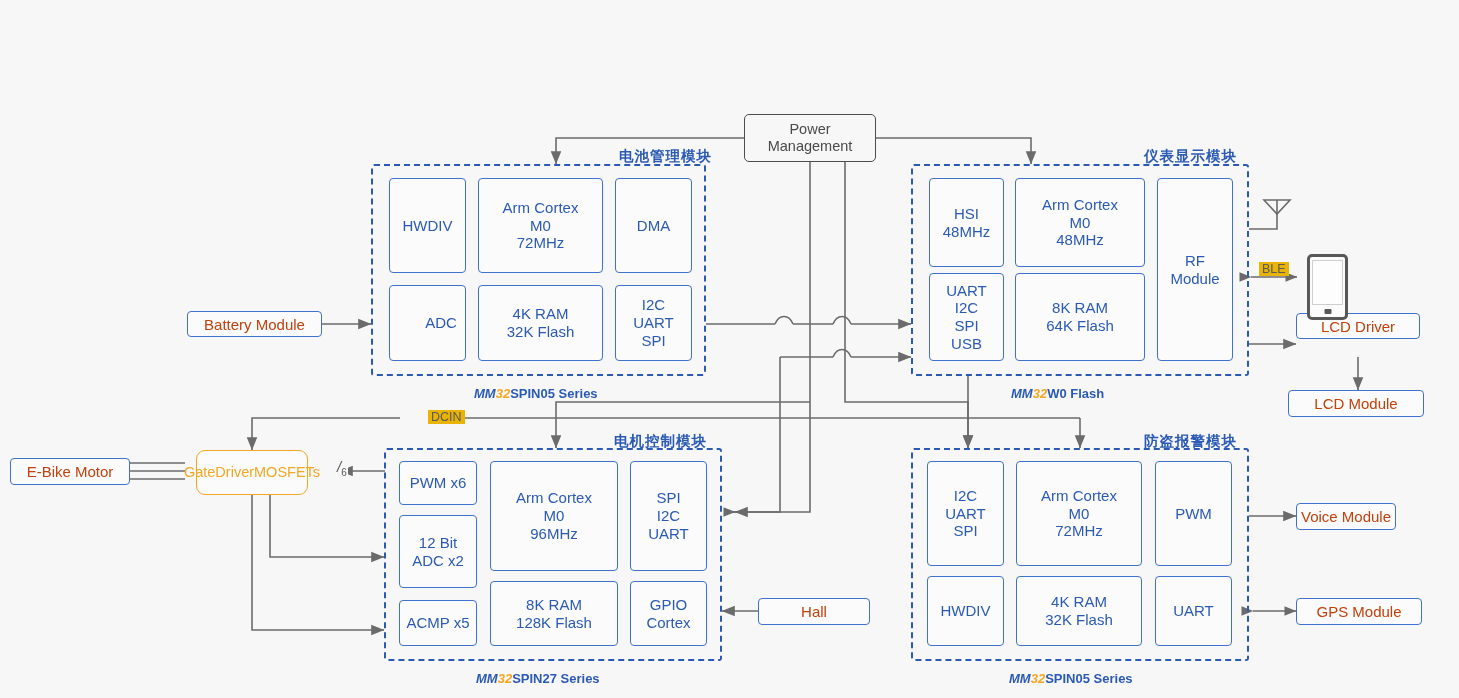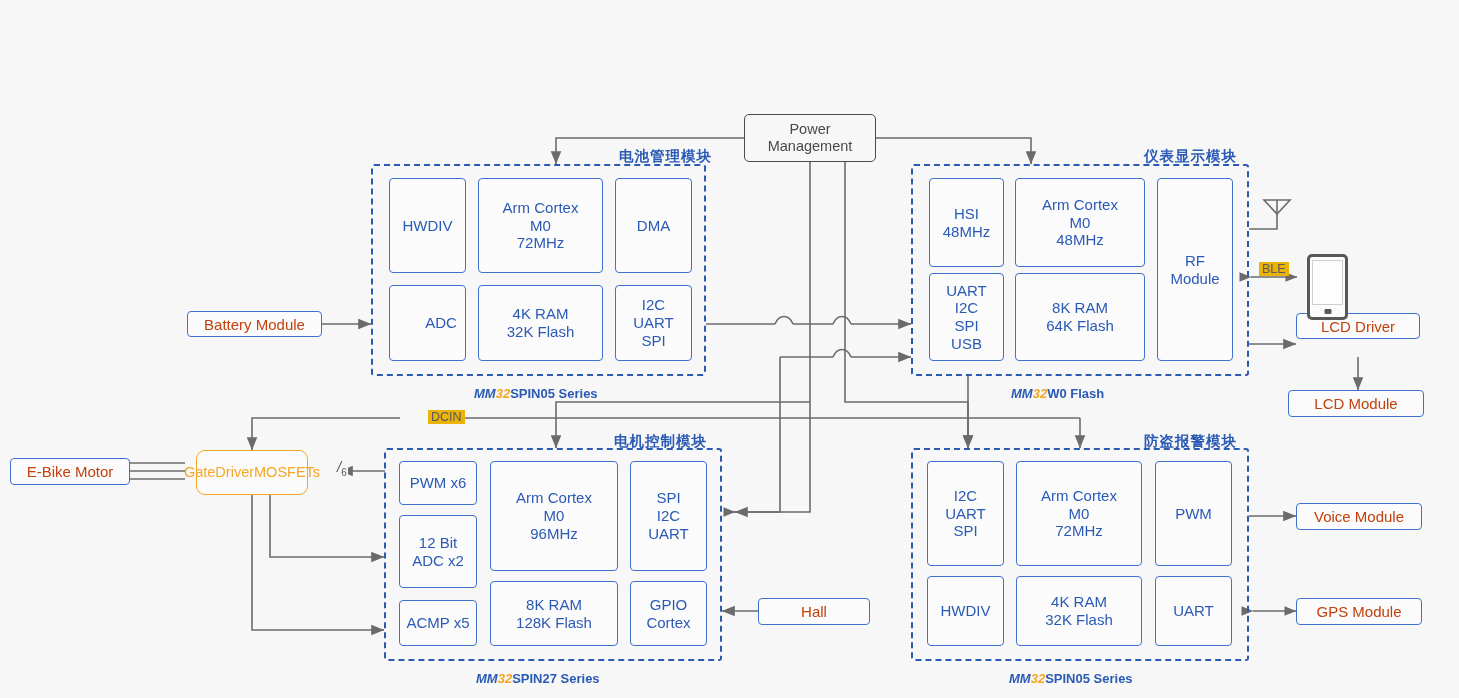--- a/index.html
+++ b/index.html
@@ -247,21 +247,21 @@
 
   <div class="gate-box" style="left:196px;top:450px;width:112px;height:45px;">
     <span>GateDriver</span>
     <span>MOSFETs</span>
   </div>
 
   <div class="lbl-box" style="left:758px;top:598px;width:112px;height:27px;">Hall</div>
 
   <div class="lbl-box" style="left:1296px;top:313px;width:124px;height:26px;">LCD Driver</div>
   <div class="lbl-box" style="left:1288px;top:390px;width:136px;height:27px;">LCD Module</div>
-  <div class="lbl-box" style="left:1296px;top:503px;width:126px;height:27px;">Voice Module</div>
+  <div class="lbl-box" style="left:1296px;top:503px;width:100px;height:27px;">Voice Module</div>
   <div class="lbl-box" style="left:1296px;top:598px;width:126px;height:27px;">GPS Module</div>
 
   <div class="phone" style="left:1307px;top:254px;width:41px;height:66px;">
     <div class="scr"></div>
     <div class="btn"></div>
   </div>
 
   <div class="wire-label" style="left:428px;top:410px;">DCIN</div>
   <div class="wire-label" style="left:1259px;top:262px;">BLE</div>
   <div class="bus-label" style="left:336px;top:458px;">/<sub>6</sub></div>

